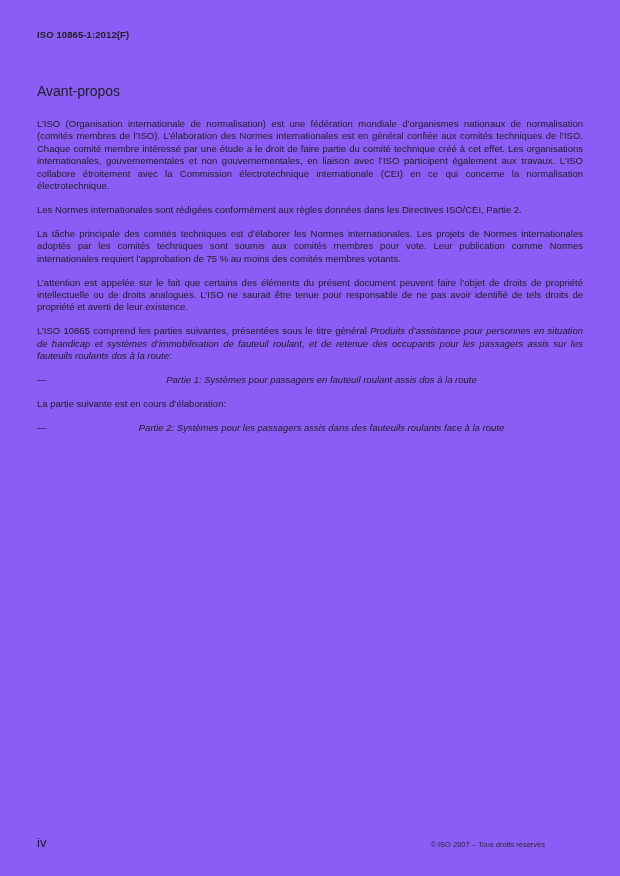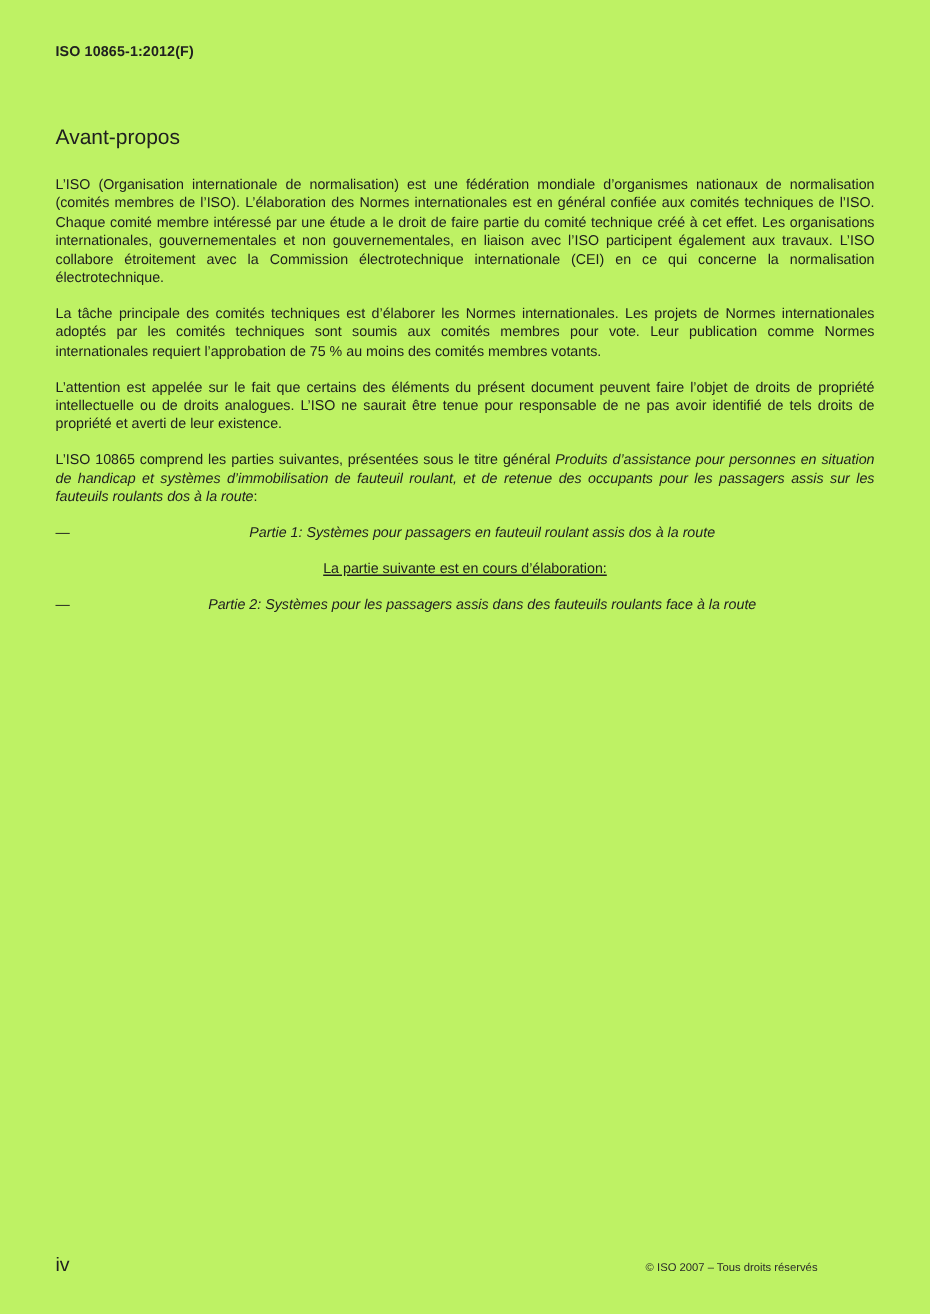--- a/index.html
+++ b/index.html
@@ -4,21 +4,21 @@
 <style>
   html, body {
     margin: 0;
     padding: 0;
     background: #ffffff;
   }
   .page {
     position: relative;
     width: 620px;
     height: 876px;
-    background: #bef264;
+    background: #8b5cf6;
     color: #202020;
     font-family: "Liberation Sans", "DejaVu Sans", sans-serif;
     overflow: hidden;
   }
   .doc-header {
     position: absolute;
     top: 29px;
     left: 37px;
     font-size: 9.5px;
     font-weight: bold;
@@ -35,21 +35,21 @@
     font-weight: normal;
     line-height: 15px;
     margin: 0 0 19px 0;
   }
   .para {
     font-size: 9.5px;
     line-height: 12.4px;
     margin: 0 0 11.5px 0;
     text-align: justify;
   }
-  .para.no-justify { text-align: center; text-decoration: underline; }
+  .para.no-justify { text-align: left; }
   .list-item {
     display: flex;
     font-size: 9.5px;
     line-height: 12.4px;
     margin: 0 0 11.5px 0;
   }
   .dash {
     width: 23px;
     flex-shrink: 0;
   }
@@ -78,20 +78,21 @@
 
   <header class="doc-header">
     <span>ISO 10865-1:2012(F)</span>
   </header>
 
   <main class="doc-body">
     <h1 class="doc-title">Avant-propos</h1>
 
     <p class="para"><span>L’ISO (Organisation internationale de normalisation) est une fédération mondiale d’organismes nationaux de normalisation (comités membres de l’ISO). L’élaboration des Normes internationales est en général confiée aux comités techniques de l’ISO. Chaque comité membre intéressé par une étude a le droit de faire partie du comité technique créé à cet effet. Les organisations internationales, gouvernementales et non gouvernementales, en liaison avec l’ISO participent également aux travaux. L’ISO collabore étroitement avec la Commission électrotechnique internationale (CEI) en ce qui concerne la normalisation électrotechnique.</span></p>
 
+    <p class="para"><span>Les Normes internationales sont rédigées conformément aux règles données dans les Directives ISO/CEI, Partie 2.</span></p>
 
     <p class="para"><span>La tâche principale des comités techniques est d’élaborer les Normes internationales. Les projets de Normes internationales adoptés par les comités techniques sont soumis aux comités membres pour vote. Leur publication comme Normes internationales requiert l’approbation de 75 % au moins des comités membres votants.</span></p>
 
     <p class="para"><span>L’attention est appelée sur le fait que certains des éléments du présent document peuvent faire l’objet de droits de propriété intellectuelle ou de droits analogues. L’ISO ne saurait être tenue pour responsable de ne pas avoir identifié de tels droits de propriété et averti de leur existence.</span></p>
 
 
     <p class="para"><span>L’ISO 10865 comprend les parties suivantes, présentées sous le titre général </span><em>Produits d’assistance pour personnes en situation de handicap et systèmes d’immobilisation de fauteuil roulant, et de retenue des occupants pour les passagers assis sur les fauteuils roulants dos à la route</em><span>:</span></p>
 
     <div class="list-item">
       <span class="dash">—</span>

